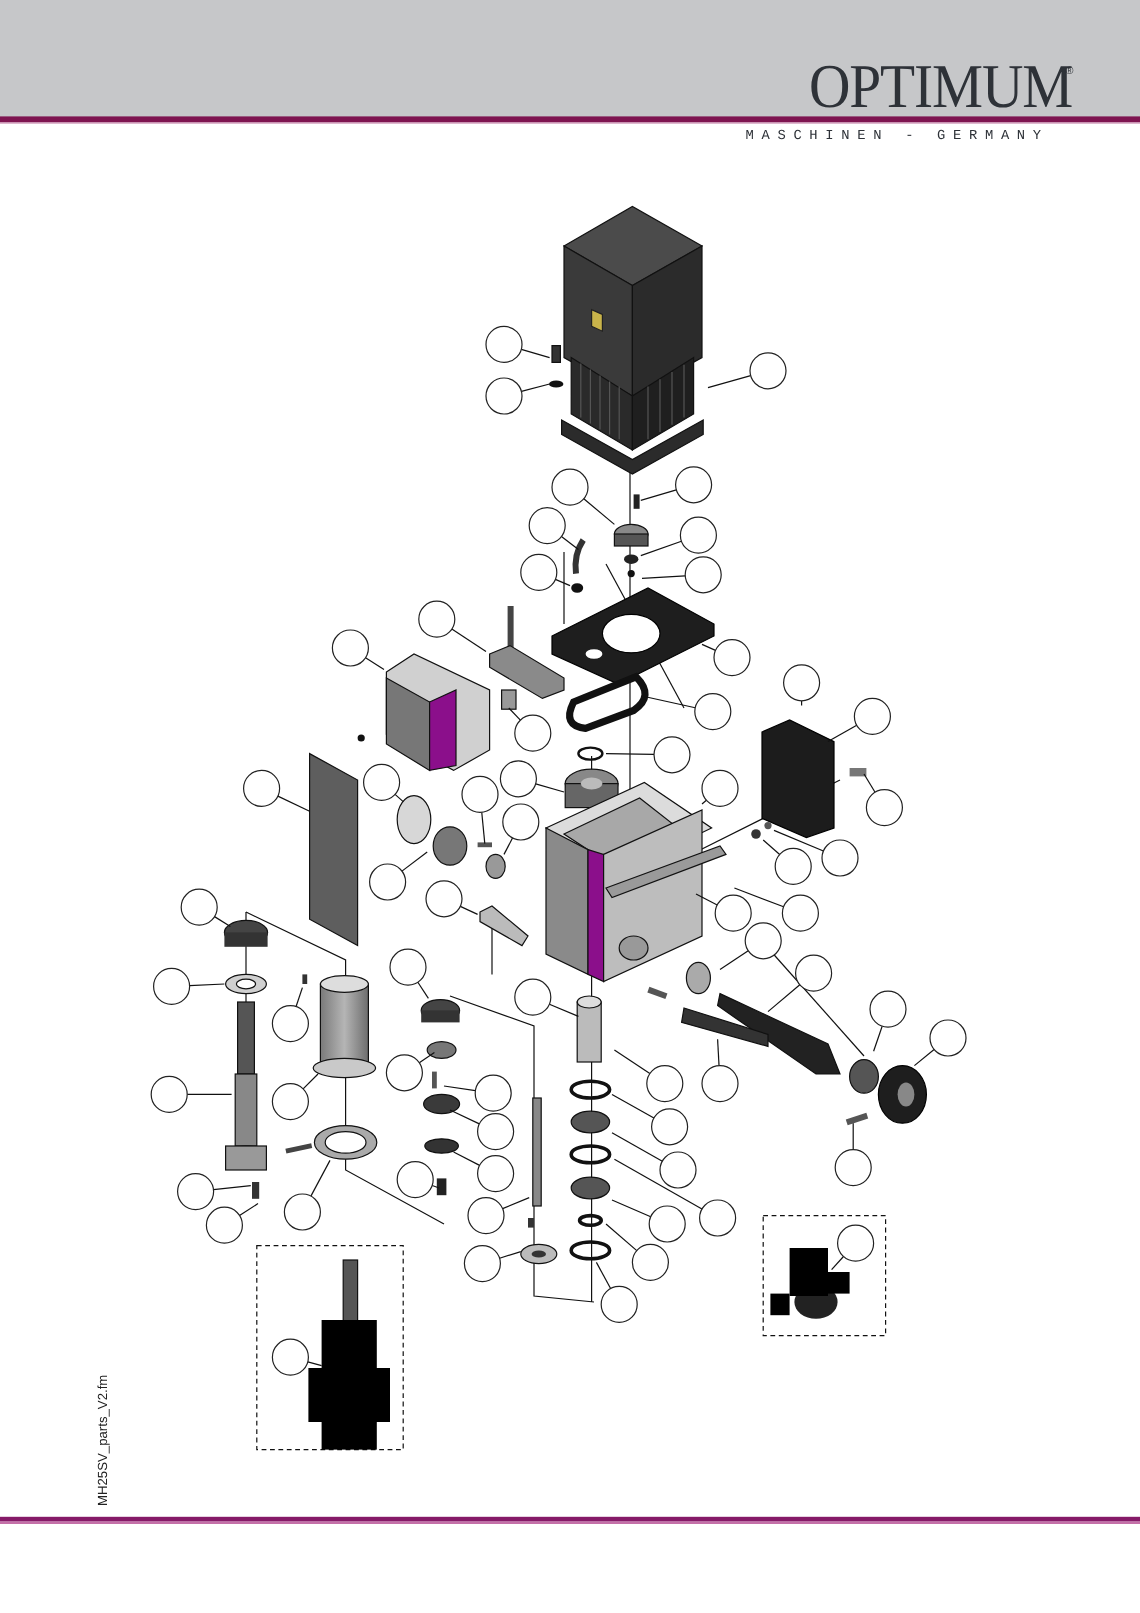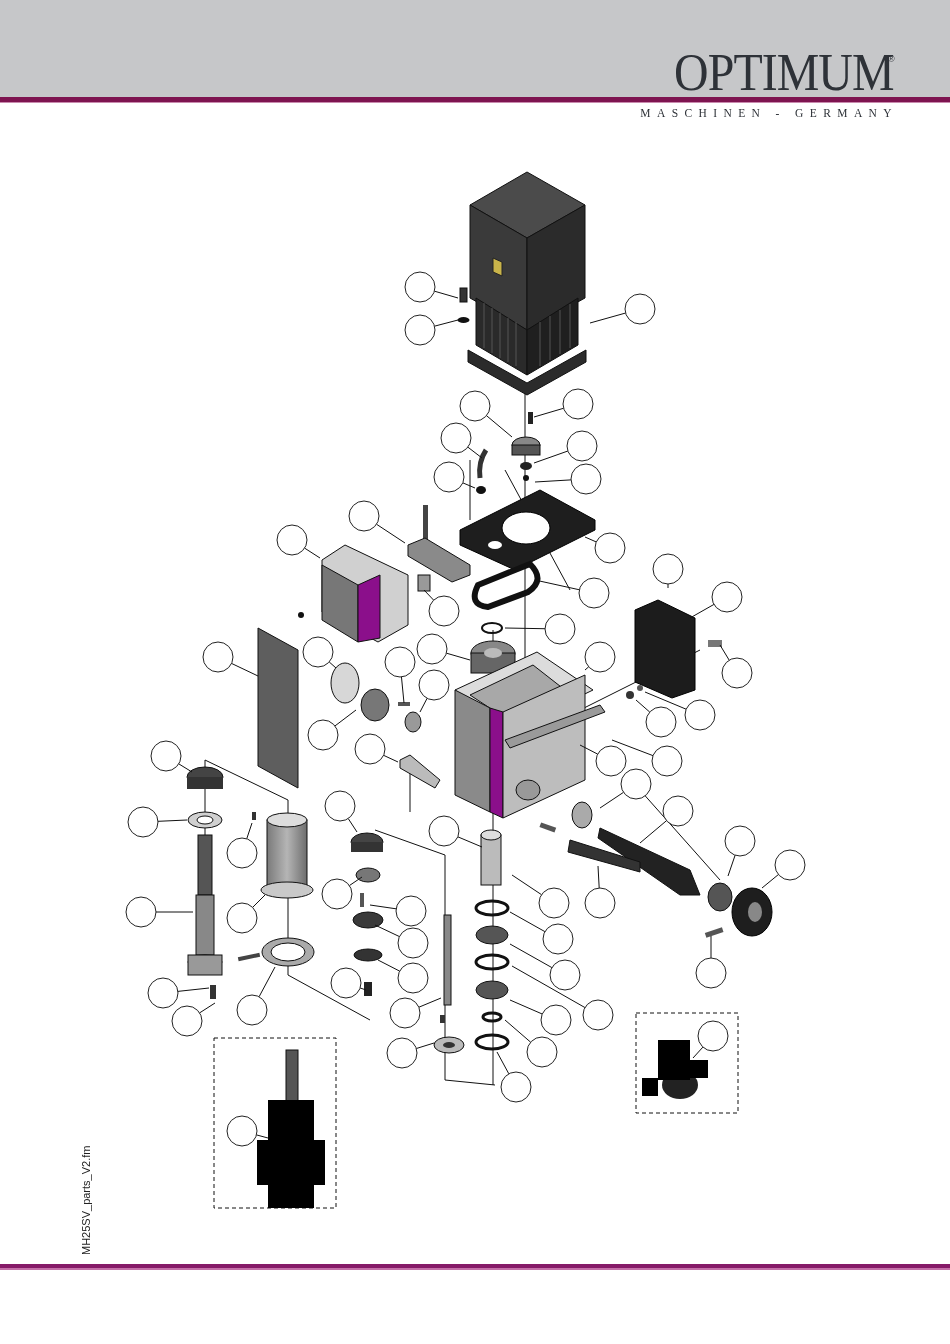--- a/index.html
+++ b/index.html
@@ -2,21 +2,21 @@
 <html><head>
 <meta charset="utf-8">
 <style>
   html, body { margin:0; padding:0; background:#ffffff; }
   body { width:950px; height:1344px; position:relative; overflow:hidden; font-family:"Liberation Sans", sans-serif; }
   .header { position:absolute; left:0; top:0; width:950px; height:98px; background:#c6c7c9; }
   .header-rule { position:absolute; left:0; top:97px; width:950px; height:5px; background:#7e1450; }
   .header-rule2 { position:absolute; left:0; top:102px; width:950px; height:1px; background:#c98aae; }
   .logo { position:absolute; right:56px; top:50px; font-family:"Liberation Serif", serif; font-size:52px; line-height:46px; color:#2e3238; letter-spacing:-1px; transform:scaleX(0.92); transform-origin:right top; }
   .reg { position:absolute; left:888px; top:54px; font-size:9px; color:#2e3238; }
-  .tagline { position:absolute; right:52px; top:107px; font-family:Liberation Serif, serif; font-size:11.5px; letter-spacing:6.4px; color:#2e3238; }
+  .tagline { position:absolute; right:76px; top:107px; font-family:Liberation Mono, monospace; font-size:11.5px; letter-spacing:6.4px; color:#2e3238; }
   .footer-rule { position:absolute; left:0; top:1264px; width:950px; height:4px; background:#861a68; }
   .footer-rule2 { position:absolute; left:0; top:1268px; width:950px; height:2px; background:#c470a8; }
   .filename { position:absolute; left:80px; top:1255px; transform:rotate(-90deg); transform-origin:left top; font-size:11px; color:#222; white-space:nowrap; }
   svg.diagram { position:absolute; left:0; top:0; }
 </style>
 </head>
 <body>
 
 <div class="header"></div>
 <div class="header-rule"></div>

